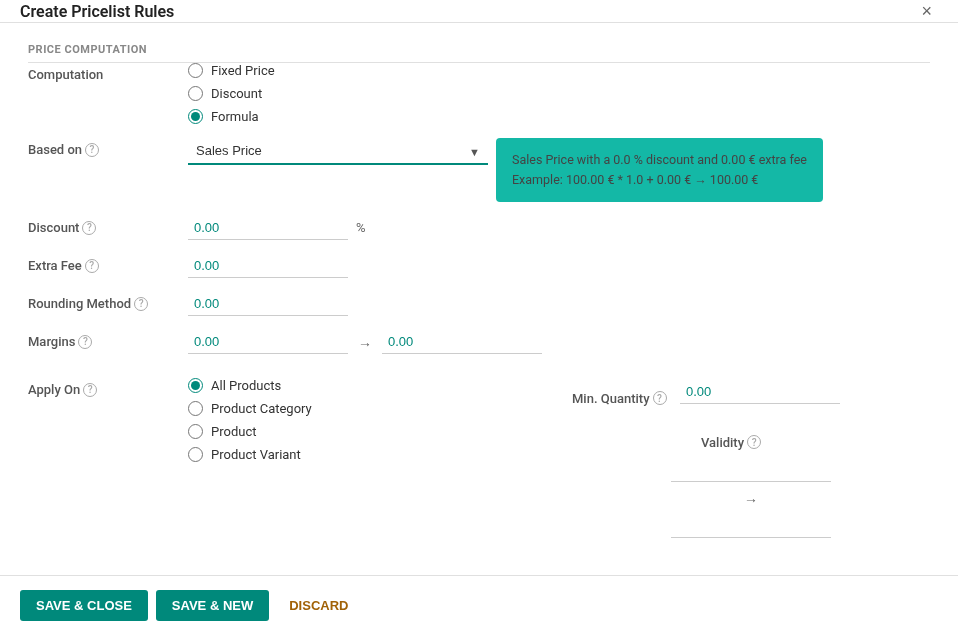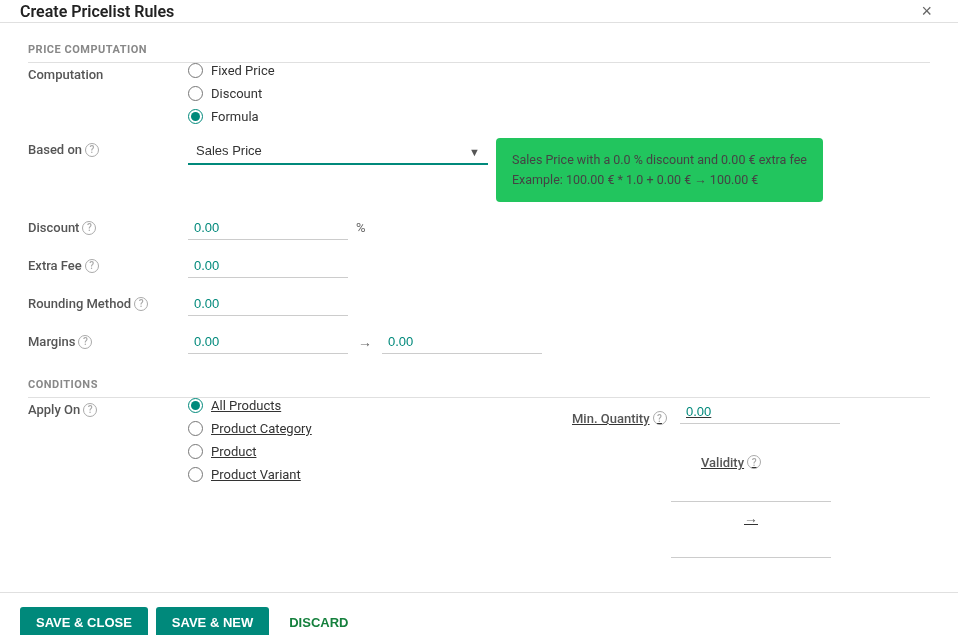--- a/index.html
+++ b/index.html
@@ -133,21 +133,21 @@
     .select-arrow {
       position: absolute;
       right: 8px;
       top: 50%;
       transform: translateY(-50%);
       color: #555;
       pointer-events: none;
       font-size: 11px;
     }
     .info-box {
-      background: #22c55e;
+      background: #14b8a6;
       border-radius: 4px;
       padding: 12px 16px;
       max-width: 340px;
       font-size: 12.5px;
       color: #444;
       line-height: 1.6;
     }
     .form-input {
       width: 160px;
       padding: 4px 6px;
@@ -172,21 +172,20 @@
       color: #666;
       font-size: 14px;
     }
     .conditions-section {
       margin-top: 24px;
     }
     .apply-on-content {
       display: flex;
       flex: 1;
       gap: 6px;
-      text-decoration: underline;
     }
     .apply-on-left {
       flex: 1;
     }
     .apply-on-right {
       flex: 1;
       padding-left: 20px;
     }
     .min-qty-row {
       display: flex;
@@ -223,21 +222,21 @@
       border: none;
       padding: 8px 16px;
       font-size: 13px;
       font-weight: 600;
       cursor: pointer;
       border-radius: 3px;
     }
     .btn-discard {
       background: none;
       border: none;
-      color: #15803d;
+      color: #a16207;
       font-size: 13px;
       font-weight: 600;
       cursor: pointer;
       padding: 8px 12px;
     }
   </style>
 </head>
 <body>
 
 <div class="dialog">
@@ -333,21 +332,20 @@
       <div class="form-content">
         <div class="margins-row">
           <input type="text" class="form-input" value="0.00" style="">
           <span class="arrow-separator">→</span>
           <input type="text" class="form-input" value="0.00" style="">
         </div>
       </div>
     </div>
 
     <div class="conditions-section">
-      <div class="section-title">CONDITIONS</div>
 
       <div class="form-row">
         <div class="form-label">
           <span>Apply On</span>
           <i class="help-icon">?</i>
         </div>
         <div class="apply-on-content">
           <div class="apply-on-left">
             <div class="radio-group">
               <label class="radio-item">

